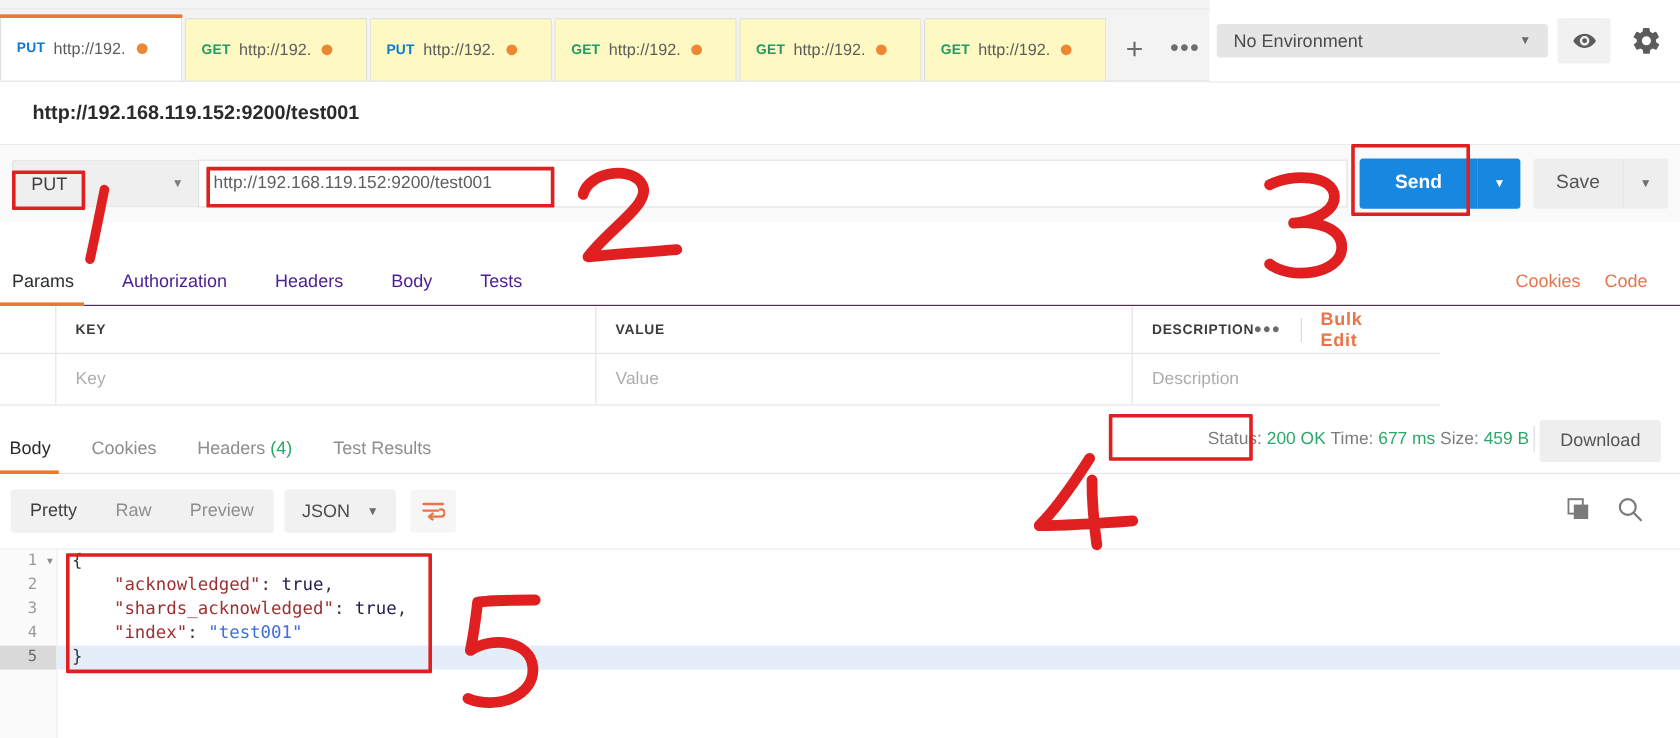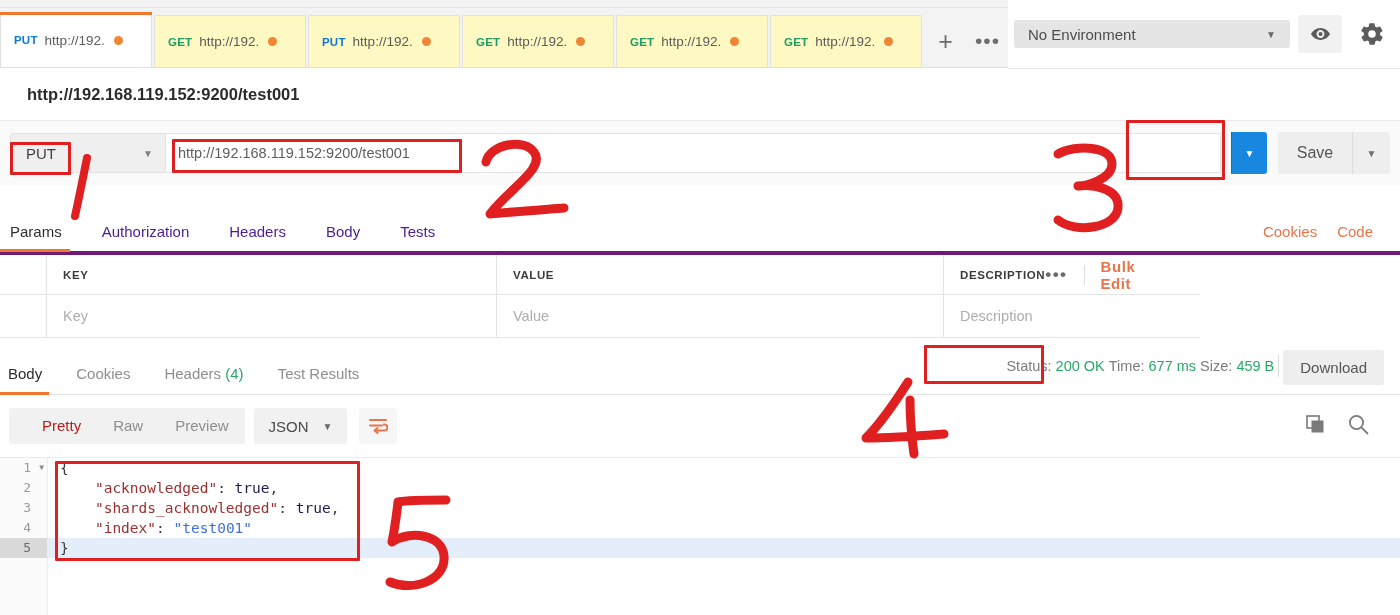--- a/index.html
+++ b/index.html
@@ -77,21 +77,21 @@
   .sendbtn { width:98px; height:42px; background:#1787e0; color:#fff; font-size:16px; font-weight:bold;
              display:flex; align-items:center; justify-content:center; border-radius:3px 0 0 3px; }
   .senddrop { width:36px; height:42px; background:#1787e0; color:#fff; display:flex; align-items:center; justify-content:center;
               border-left:1px solid #1570bd; border-radius:0 3px 3px 0; font-size:10px; }
   .savebtn { width:74px; height:42px; background:#eeeeee; color:#555; font-size:16px; display:flex; align-items:center; justify-content:center;
              border-radius:3px 0 0 3px; margin-left:11px; }
   .savedrop { width:38px; height:42px; background:#eeeeee; color:#6f6f6f; display:flex; align-items:center; justify-content:center;
               border-left:1px solid #dddddd; border-radius:0 3px 3px 0; font-size:10px; }
 
   
-  .reqtabs { position:absolute; left:0; top:207px; width:1400px; height:48px; background:#ffffff; border-bottom:4px solid #701a75; display:flex; align-items:flex-end; }
+  .reqtabs { position:absolute; left:0; top:207px; width:1400px; height:48px; background:#ffffff; border-bottom:1px solid #701a75; display:flex; align-items:flex-end; }
   .rtab { padding:0 20px 11px 20px; font-size:15px; color:#4c1d95; position:relative; }
   .rtab:first-child { padding-left:10px; }
   .rtab.active { color:#2e2e2e; }
   .rtab.active:after { content:""; position:absolute; left:10px; right:14px; bottom:-1px; height:3px; background:#f2762e; }
   .rtab:first-child.active:after { left:0px; right:12px; }
   .rightlinks { margin-left:auto; display:flex; gap:20px; padding:0 27px 11px 0; }
   .rightlinks span { color:#e8744a; font-size:15px; }
 
   
   .ptable { position:absolute; left:0; top:255px; width:1200px; }
@@ -119,21 +119,21 @@
   .statwrap { margin-left:auto; display:flex; align-items:center; gap:4px; padding:0 16px 13px 0; font-size:14.5px; }
   .statwrap .lbl { color:#7c7c7c; }
   .statwrap .val { color:#2aa86a; }
   .statwrap .vsep { width:1px; height:22px; background:#dcdcdc; }
   .dlbtn { background:#eeeeee; border-radius:3px; padding:9px 17px; color:#555; font-size:15px; margin-bottom:-4px; }
 
   
   .rtoolbar { position:absolute; left:0; top:395px; width:1400px; height:62px; display:flex; align-items:center; padding:0 9px; background:#fff; }
   .seg { display:flex; background:#f1f1f1; border-radius:3px; height:36px; align-items:center; }
   .seg div { padding:0 16px; font-size:15px; color:#8e8e8e; line-height:36px; }
-  .seg div.active { color:#b91c1c;margin-left:17px; }
+  .seg div.active { color:#404040; }
   .fmtsel { margin-left:9px; display:flex; align-items:center; gap:14px; background:#f1f1f1; border-radius:3px; height:36px; padding:0 15px; color:#4d4d4d; font-size:15px; }
   .fmtsel .caret { color:#6b6b6b; font-size:10px; }
   .wrapbtn { margin-left:12px; width:38px; height:36px; background:#f6f6f6; border-radius:3px; display:flex; align-items:center; justify-content:center; }
   .ricons { margin-left:auto; display:flex; align-items:center; gap:22px; padding-right:22px; }
 
   
   .codearea { position:absolute; left:0; top:457px; width:1400px; height:158px; background:#fff; border-top:1px solid #ececec; }
   .gutter { position:absolute; left:0; top:0; width:48px; height:158px; background:#fbfbfb; border-right:1px solid #ededed; }
   .gnum { height:20px; line-height:20px; text-align:right; padding-right:16px; font-family:"DejaVu Sans Mono", monospace; font-size:13px; color:#9a9a9a; position:relative; }
   .gnum.cur { background:#d9d9d9; color:#6a6a6a; }
@@ -216,20 +216,21 @@
 
   <div class="urlrow">
     <div class="methodbox">
       <span>PUT</span>
       <span class="caret">▼</span>
     </div>
     <div class="urlinput">
       <span>http://192.168.119.152:9200/test001</span>
     </div>
     <div class="sendgrp">
+      <div class="sendbtn">Send</div>
       <div class="senddrop">▼</div>
       <div class="savebtn">Save</div>
       <div class="savedrop">▼</div>
     </div>
   </div>
 
   <div class="reqtabs">
     <div class="rtab active">Params</div>
     <div class="rtab">Authorization</div>
     <div class="rtab">Headers</div>

